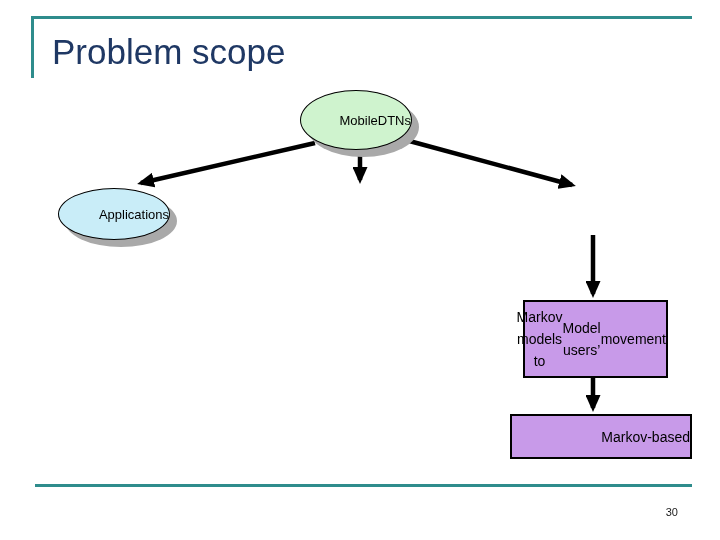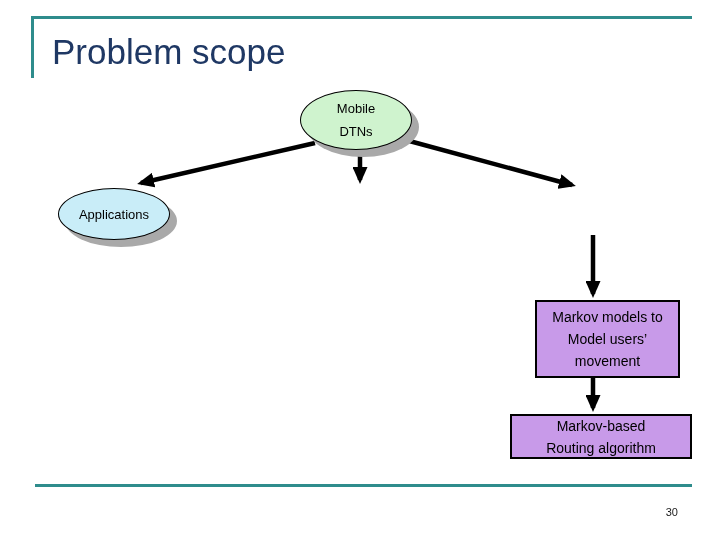--- a/index.html
+++ b/index.html
@@ -39,23 +39,23 @@
   .edges {
     position: absolute;
     left: 0; top: 0;
     width: 720px; height: 540px;
     pointer-events: none;
   }
   
   .node {
     position: absolute;
     display: flex;
-    flex-direction: column;
+    flex-direction: row;
     align-items: center;
-    justify-content: center;
+    justify-content: flex-end;
     text-align: center;
     font-size: 13px;
     line-height: 21px;
     color: #000;
   }
   .ellipse {
     border: 1.4px solid #000;
     border-radius: 50%;
     box-shadow: 7px 7px 0 var(--shadow-gray, #A9A9A9);
     box-sizing: border-box;
@@ -63,21 +63,21 @@
   .rect {
     border: 2px solid #000;
     box-sizing: border-box;
     font-size: 14px;
     line-height: 22px;
   }
   .n-root     { left: 300px; top:  90px; width: 112px; height: 60px; background: var(--node-green,  #CFF3CE); line-height: 23px; }
   .n-apps     { left:  58px; top: 188px; width: 112px; height: 52px; background: var(--node-cyan,   #C9EDF8); }
   .n-routing  { left: 306px; top: 188px; width: 117px; height: 50px; background: var(--node-yellow, #F7F7AE); }
   .n-mobility { left: 540px; top: 185px; width: 114px; height: 52px; background: var(--node-purple, #C89AE9); }
-  .b-models   { left: 523px; top: 300px; width: 145px; height: 78px; background: var(--node-purple, #C89AE9); margin-left: 12px; }
+  .b-models   { left: 523px; top: 300px; width: 145px; height: 78px; background: var(--node-purple, #C89AE9); }
   .b-routing  { left: 510px; top: 414px; width: 182px; height: 45px; background: var(--node-purple, #C89AE9); }
   
   .footer-rule {
     position: absolute;
     left: 35px; top: 484px;
     width: 657px; height: 3px;
     background: var(--rule-teal, #2E8C8C);
   }
   .page-number {
     position: absolute;
@@ -120,19 +120,18 @@
 
 
   <div class="node rect b-models">
     <div>Markov models to</div>
     <div>Model users’</div>
     <div>movement</div>
   </div>
 
   <div class="node rect b-routing">
     <div>Markov-based</div>
-    <div>Routing algorithm</div>
   </div>
 
   <div class="footer-rule"></div>
   <div class="page-number">30</div>
 
 </div>
 
 </body></html>

